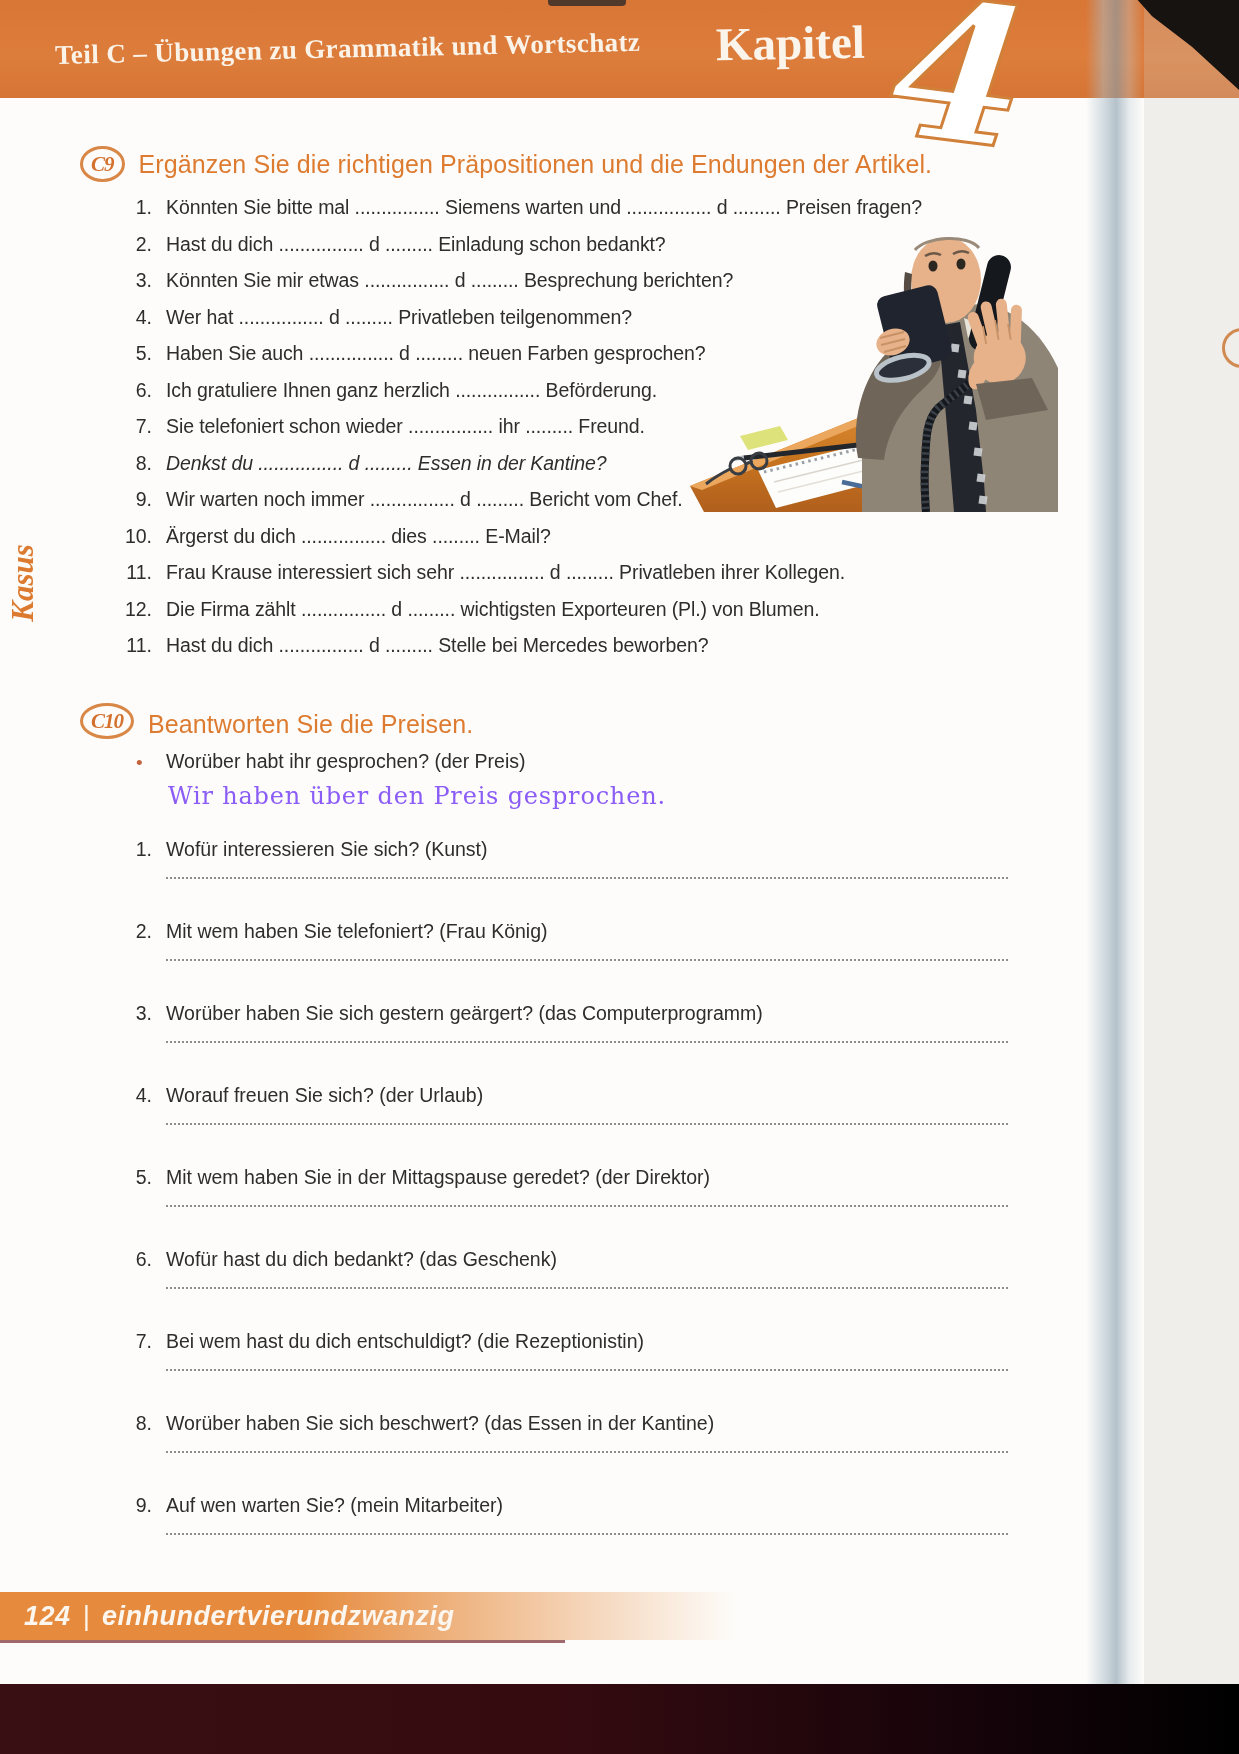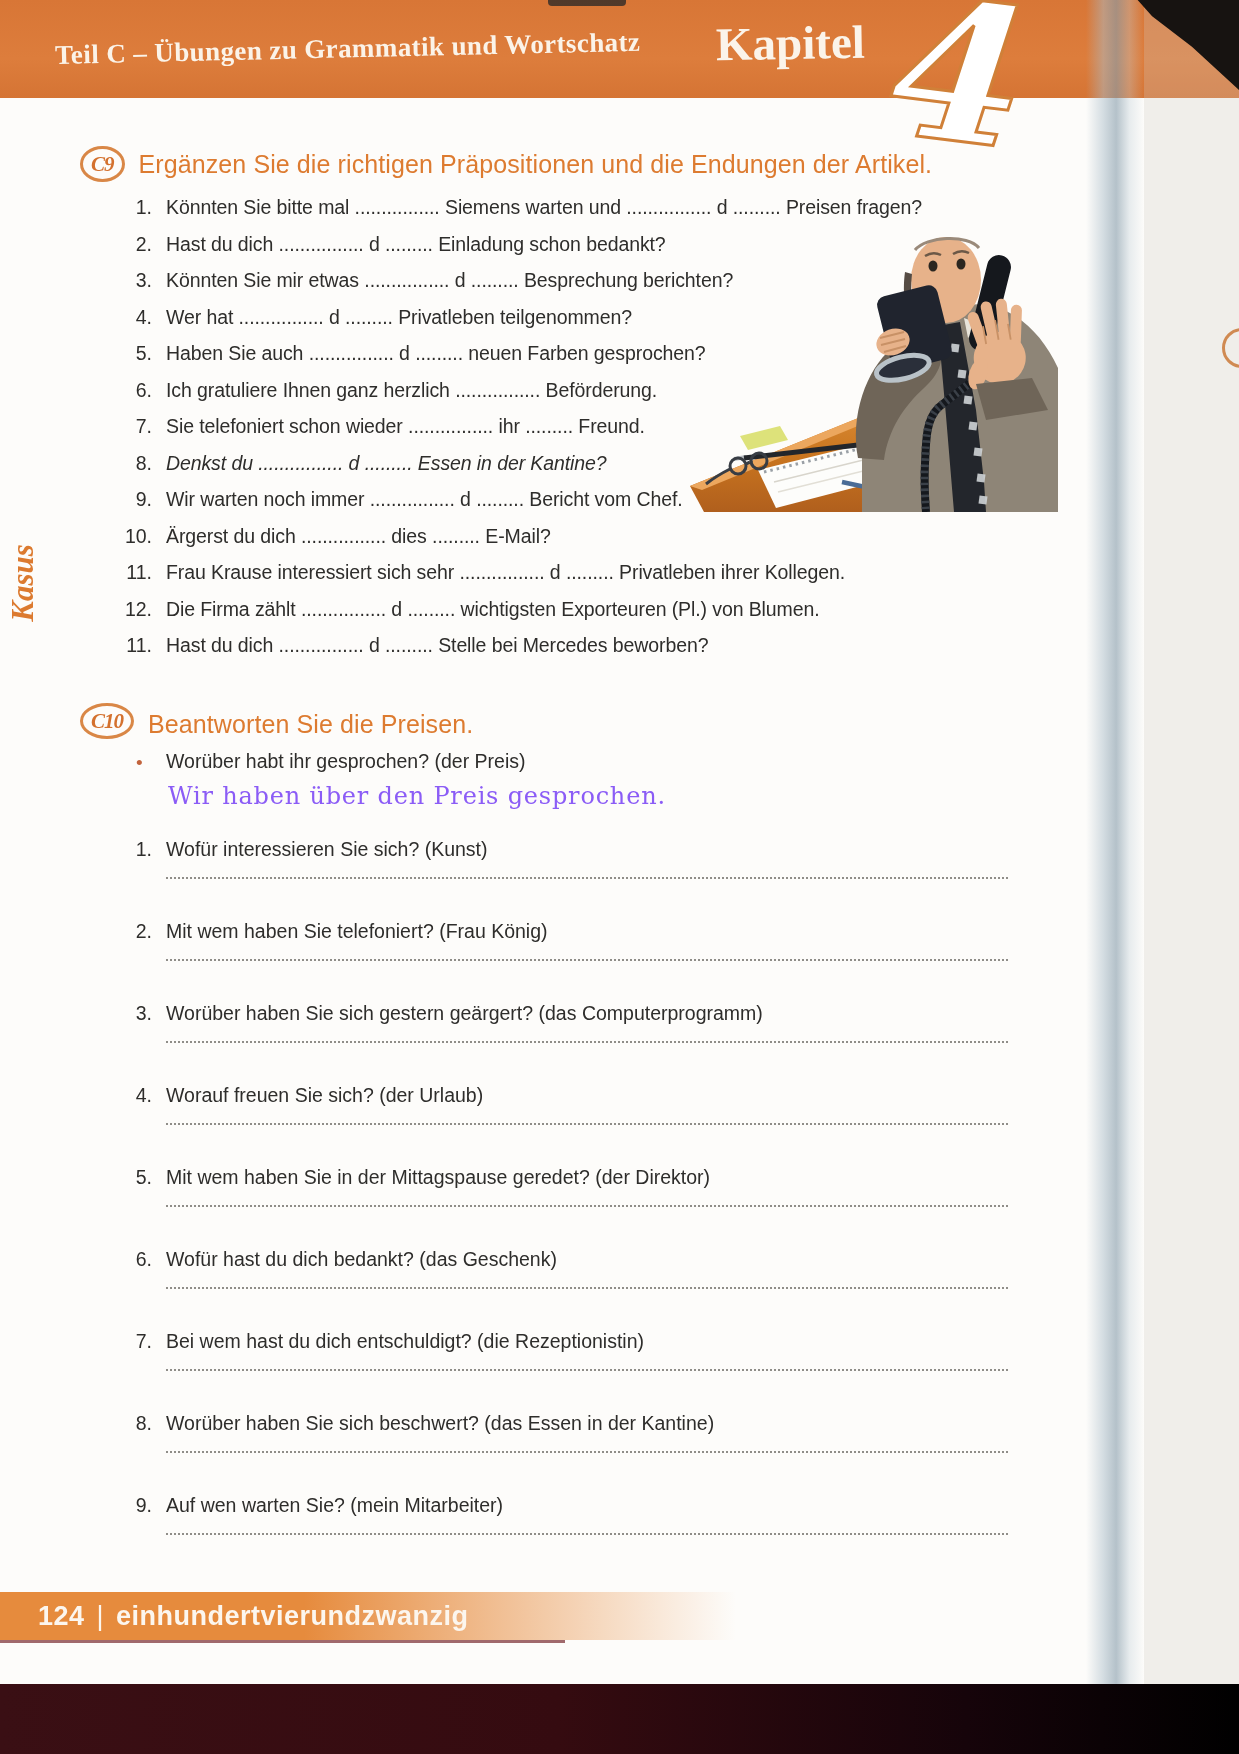--- a/index.html
+++ b/index.html
@@ -55,21 +55,21 @@
   .c10-q .num{width:52px;text-align:right;flex:0 0 52px;}
   .c10-q .qtxt{margin-left:14px;}
   .dotline{margin-left:66px;margin-top:17px;width:842px;height:0;
     border-bottom:2px dotted #8f8d88;}
   
   .photo{position:absolute;left:646px;top:220px;width:412px;height:292px;z-index:4;}
   
   .footer-bar{position:absolute;left:0;top:1592px;width:800px;height:48px;z-index:5;
     background:linear-gradient(90deg,#e68b3d 0%,#e68b3d 38%,rgba(230,139,61,.55) 62%,rgba(230,139,61,0) 92%);
     display:flex;align-items:center;}
-  .footer-text{padding-left:38px;font-weight:bold;font-size:27px;
+  .footer-text{padding-left:24px;font-style:italic;font-weight:bold;font-size:27px;
     color:#fcf6ee;letter-spacing:.5px;white-space:nowrap;}
   .footer-text .sep{margin:0 12px;font-weight:normal;}
   .maroon-line{position:absolute;left:0;top:1640px;width:565px;height:3px;
     background:#6e1a20;opacity:.65;z-index:4;}
   .bottom-bar{position:absolute;left:0;top:1684px;width:1239px;height:70px;z-index:6;
     background:linear-gradient(90deg,#3a0f14 0%,#350b10 45%,#16040a 78%,#000 100%);}
   
   .curl-band{position:absolute;left:1086px;top:0;width:58px;height:1684px;z-index:20;pointer-events:none;
     background:linear-gradient(90deg,rgba(176,192,203,0) 0%,rgba(170,189,201,.5) 30%,rgba(136,158,172,.62) 52%,rgba(190,205,214,.35) 75%,rgba(255,255,255,0) 100%);}
   .right-dull{position:absolute;left:1144px;top:0;width:95px;height:1684px;z-index:19;pointer-events:none;

